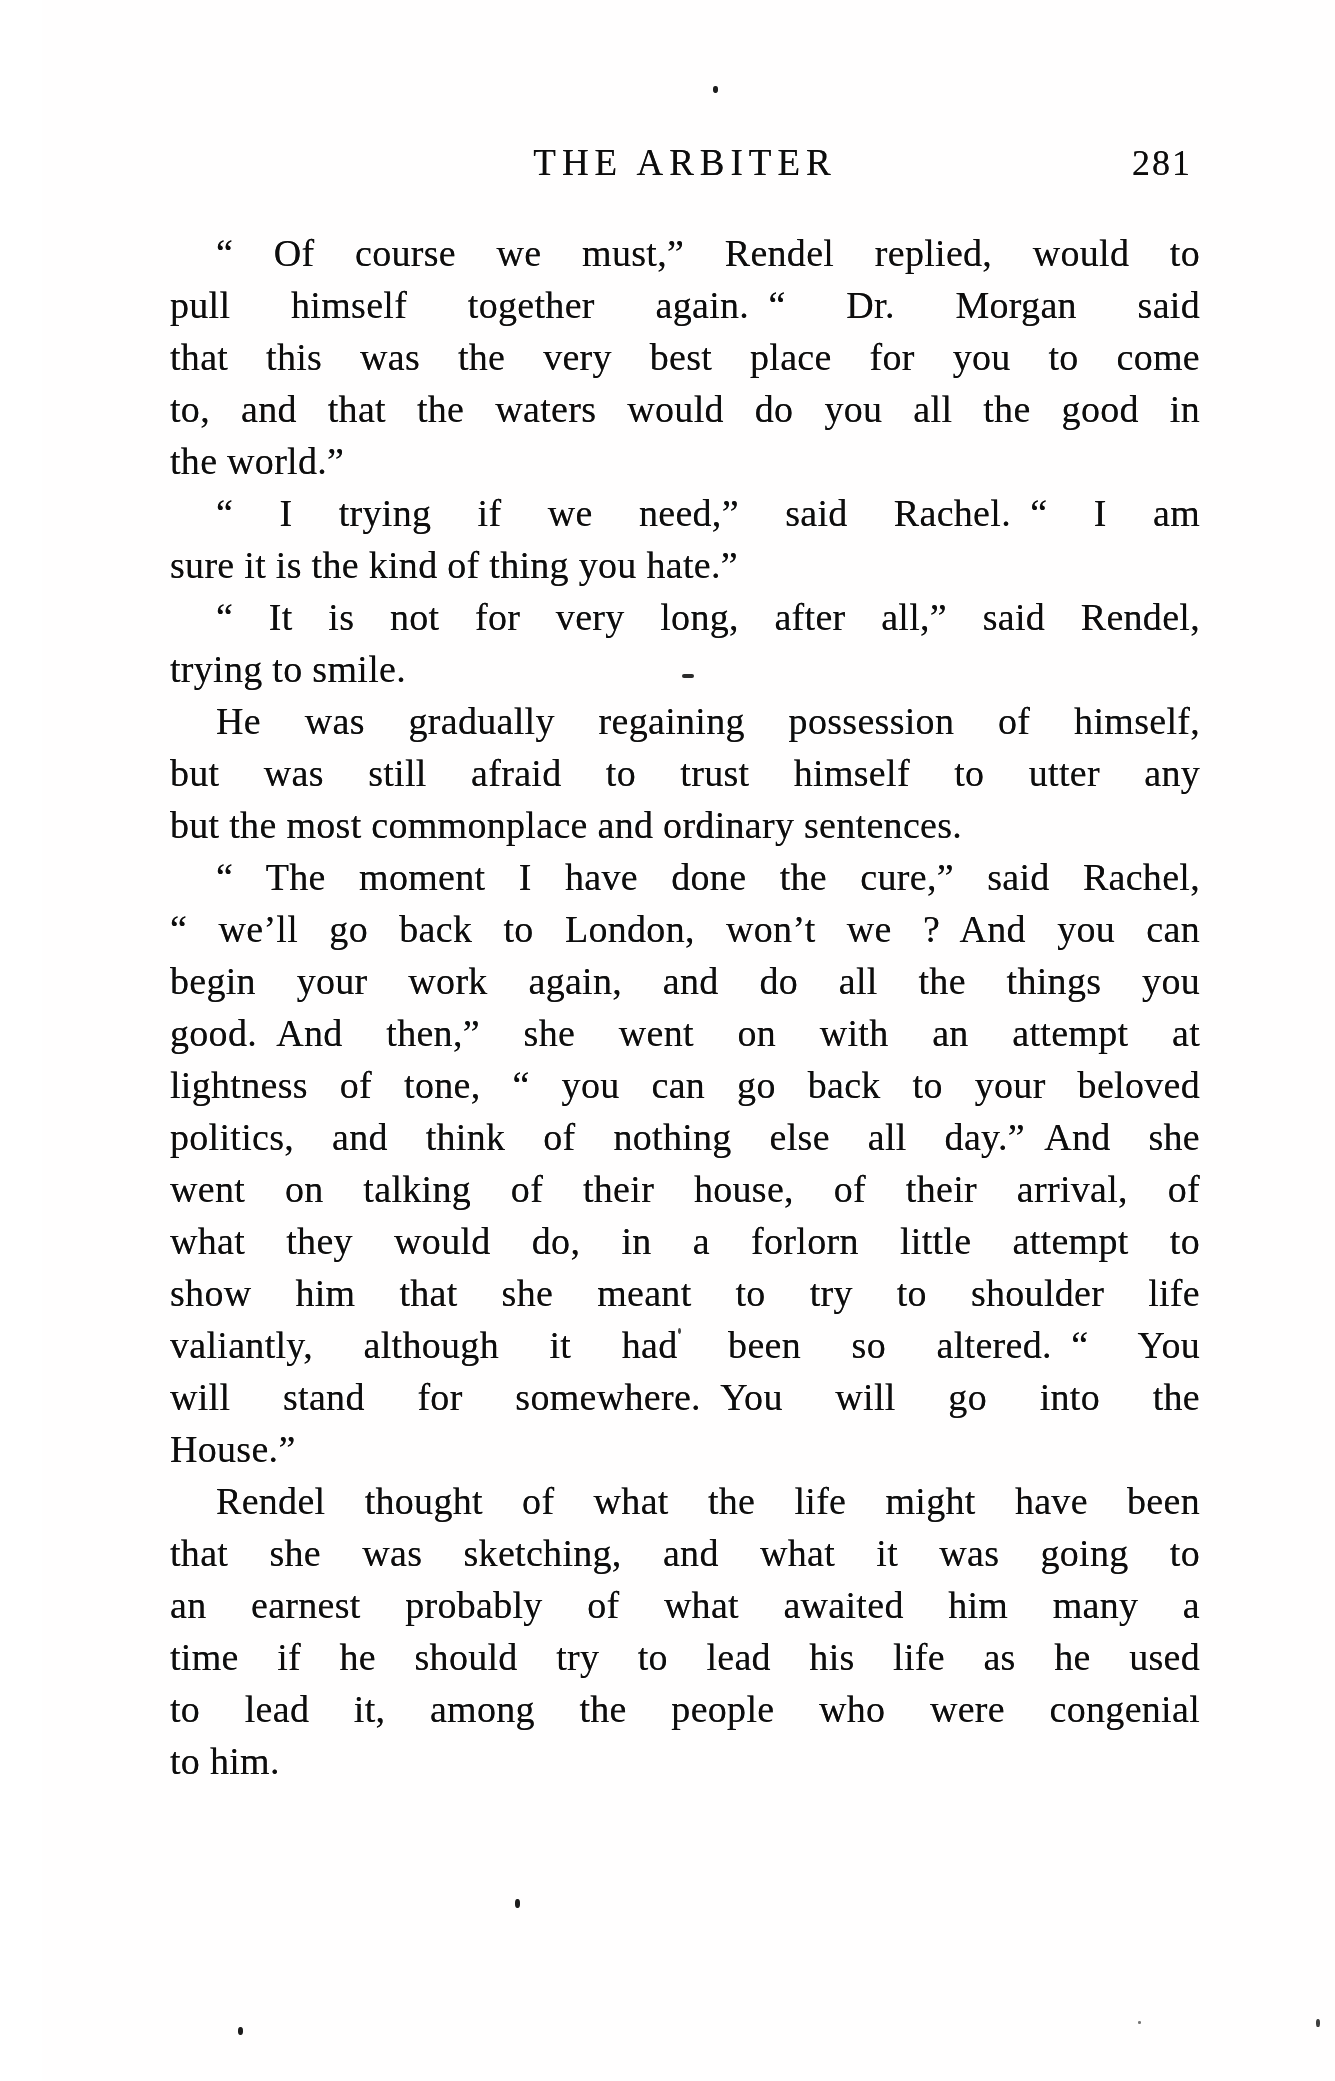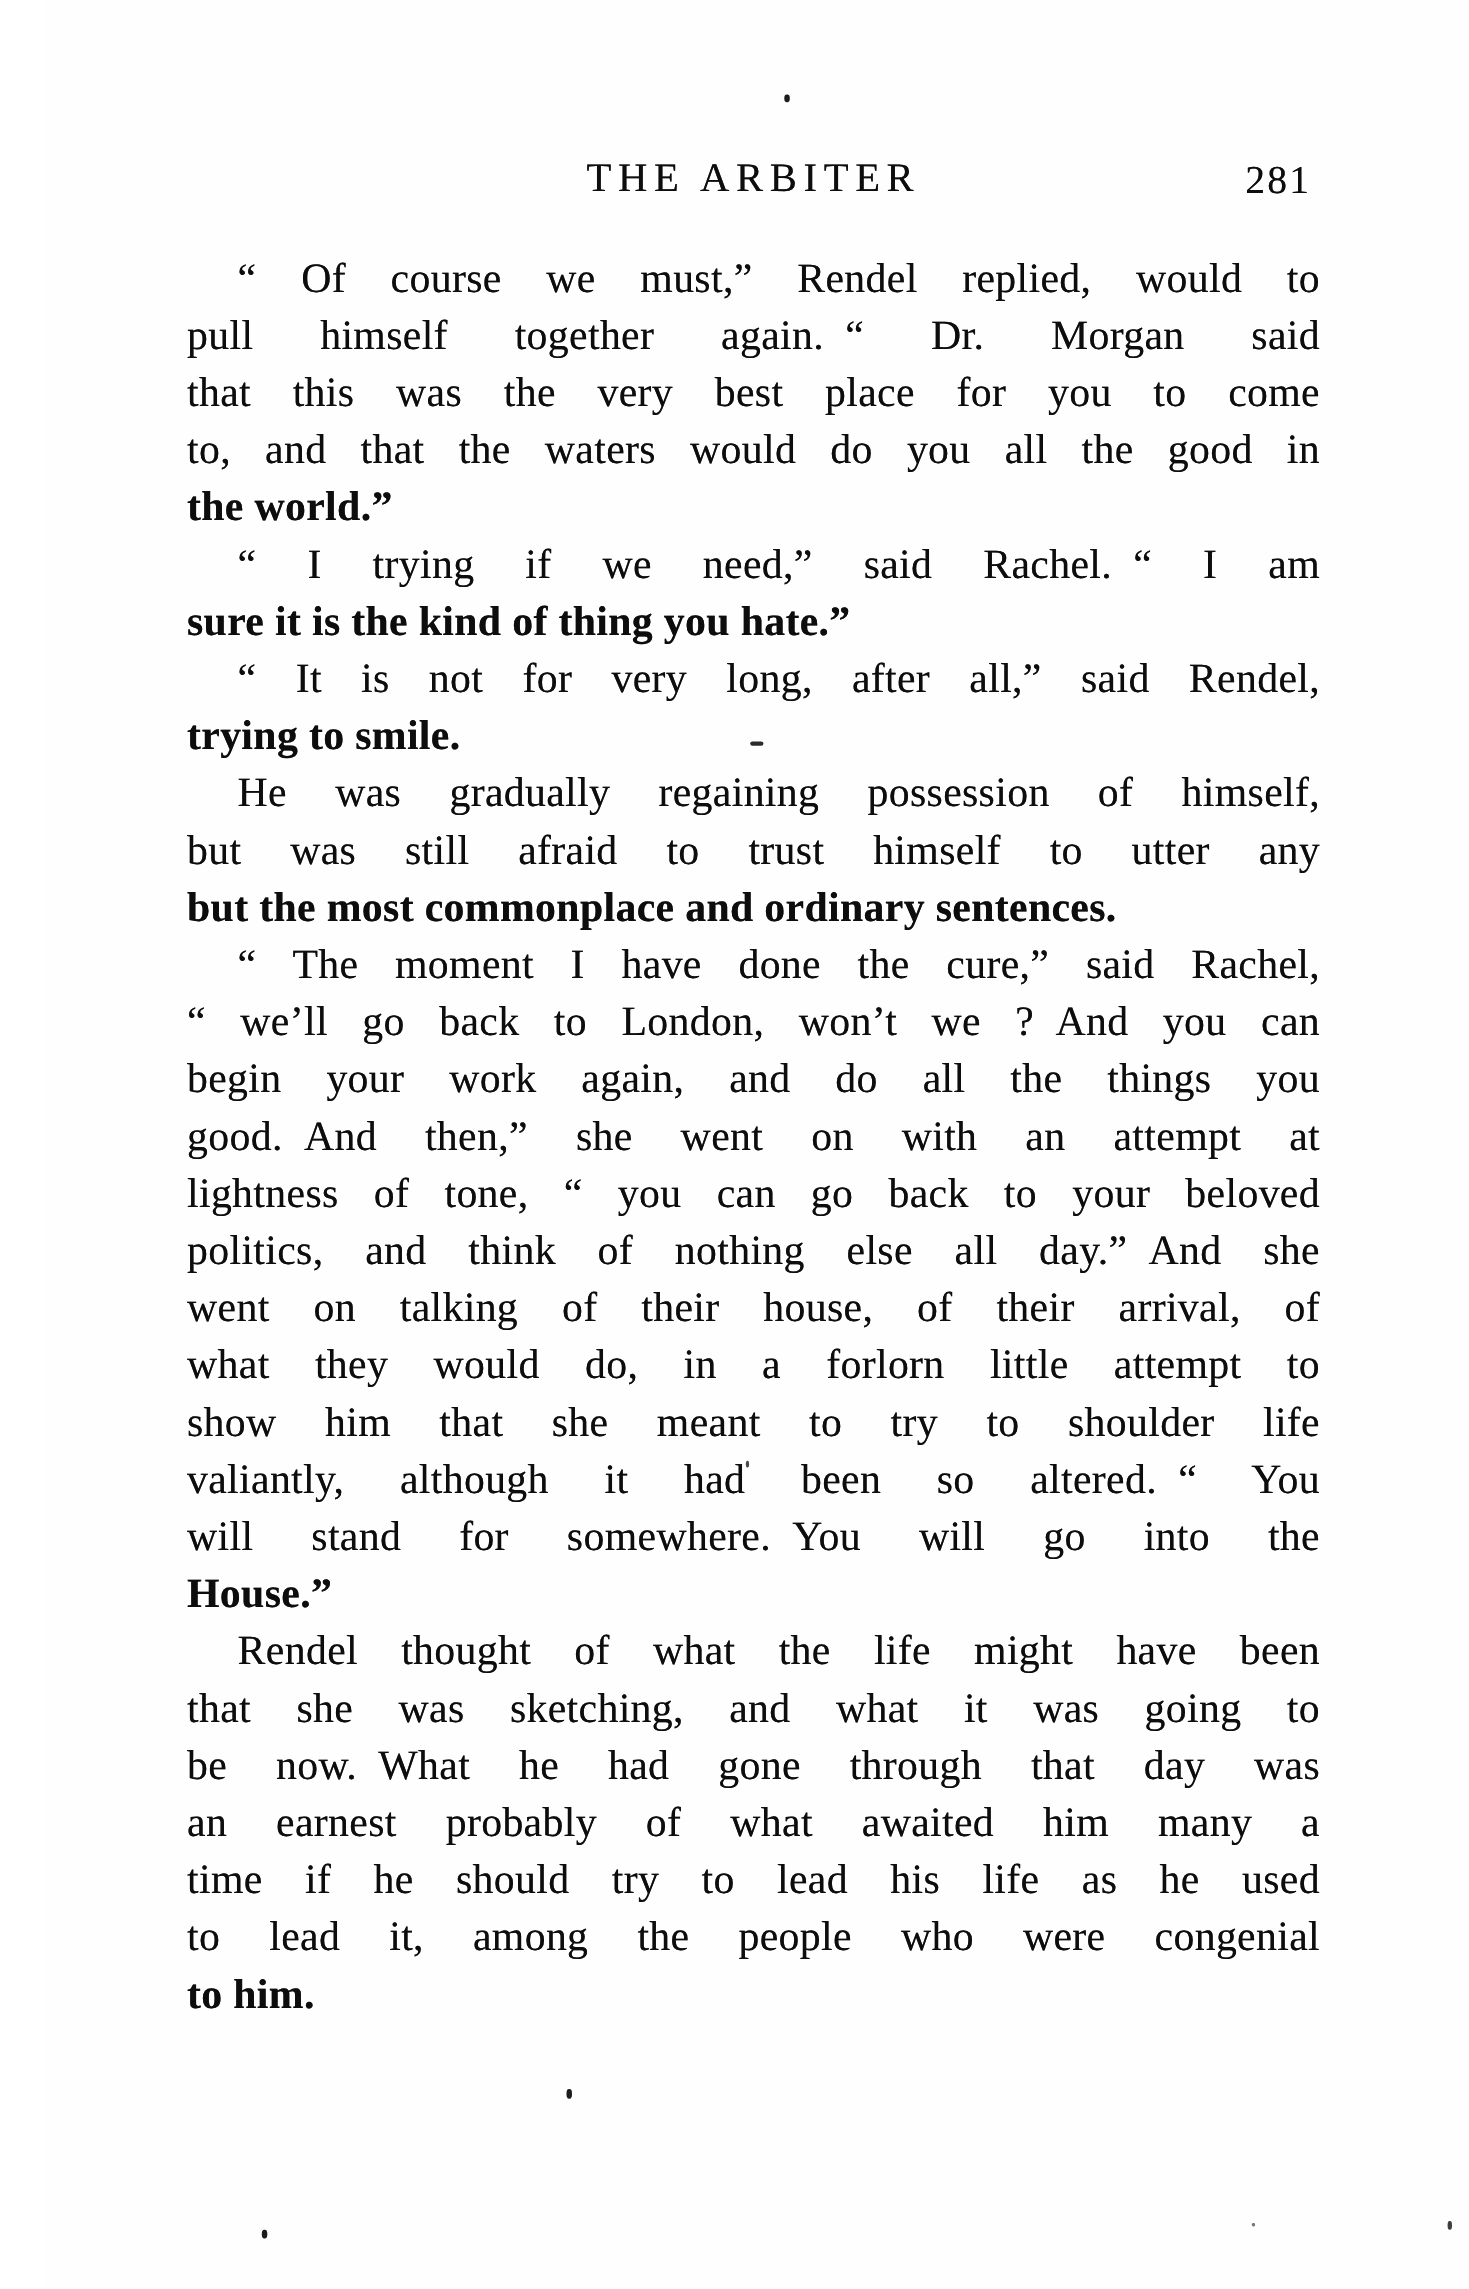--- a/index.html
+++ b/index.html
@@ -54,21 +54,21 @@
     line-height: 52px;
     height: 52px;
     letter-spacing: 0.3px;
     text-align: justify;
     text-align-last: justify;
     text-justify: inter-word;
     white-space: normal;
     text-shadow: 0 0 0.6px rgba(10,10,10,0.7);
   }
   .text-line.indent { text-indent: 46px; }
-  .text-line.last { text-align-last: left; font-weight: bold; }
+  .text-line.last { text-align-last: left; }
   .speck {
     position: absolute;
     background: #1c1c1c;
     border-radius: 45%;
   }
   .stray-dash {
     position: absolute;
     left: 640px;
     top: 674px;
     width: 12px;
@@ -118,21 +118,20 @@
         <div class="text-line">went on talking of their house, of their arrival, of</div>
         <div class="text-line">what they would do, in a forlorn little attempt to</div>
         <div class="text-line">show him that she meant to try to shoulder life</div>
         <div class="text-line">valiantly, although it had been so altered. “ You</div>
         <div class="text-line">will stand for somewhere. You will go into the</div>
         <div class="text-line last">House.”</div>
       </div>
       <div class="paragraph">
         <div class="text-line indent">Rendel thought of what the life might have been</div>
         <div class="text-line">that she was sketching, and what it was going to</div>
-        <div class="text-line">be now. What he had gone through that day was</div>
         <div class="text-line">an earnest probably of what awaited him many a</div>
         <div class="text-line">time if he should try to lead his life as he used</div>
         <div class="text-line">to lead it, among the people who were congenial</div>
         <div class="text-line last">to him.</div>
       </div>
     </div>
 
   <div class="stray-dash"></div>
   <div class="speck" style="left:671px; top:86px; width:5px; height:7px;"></div>
   <div class="speck" style="left:636px; top:1328px; width:3px; height:6px; opacity:0.8;"></div>

